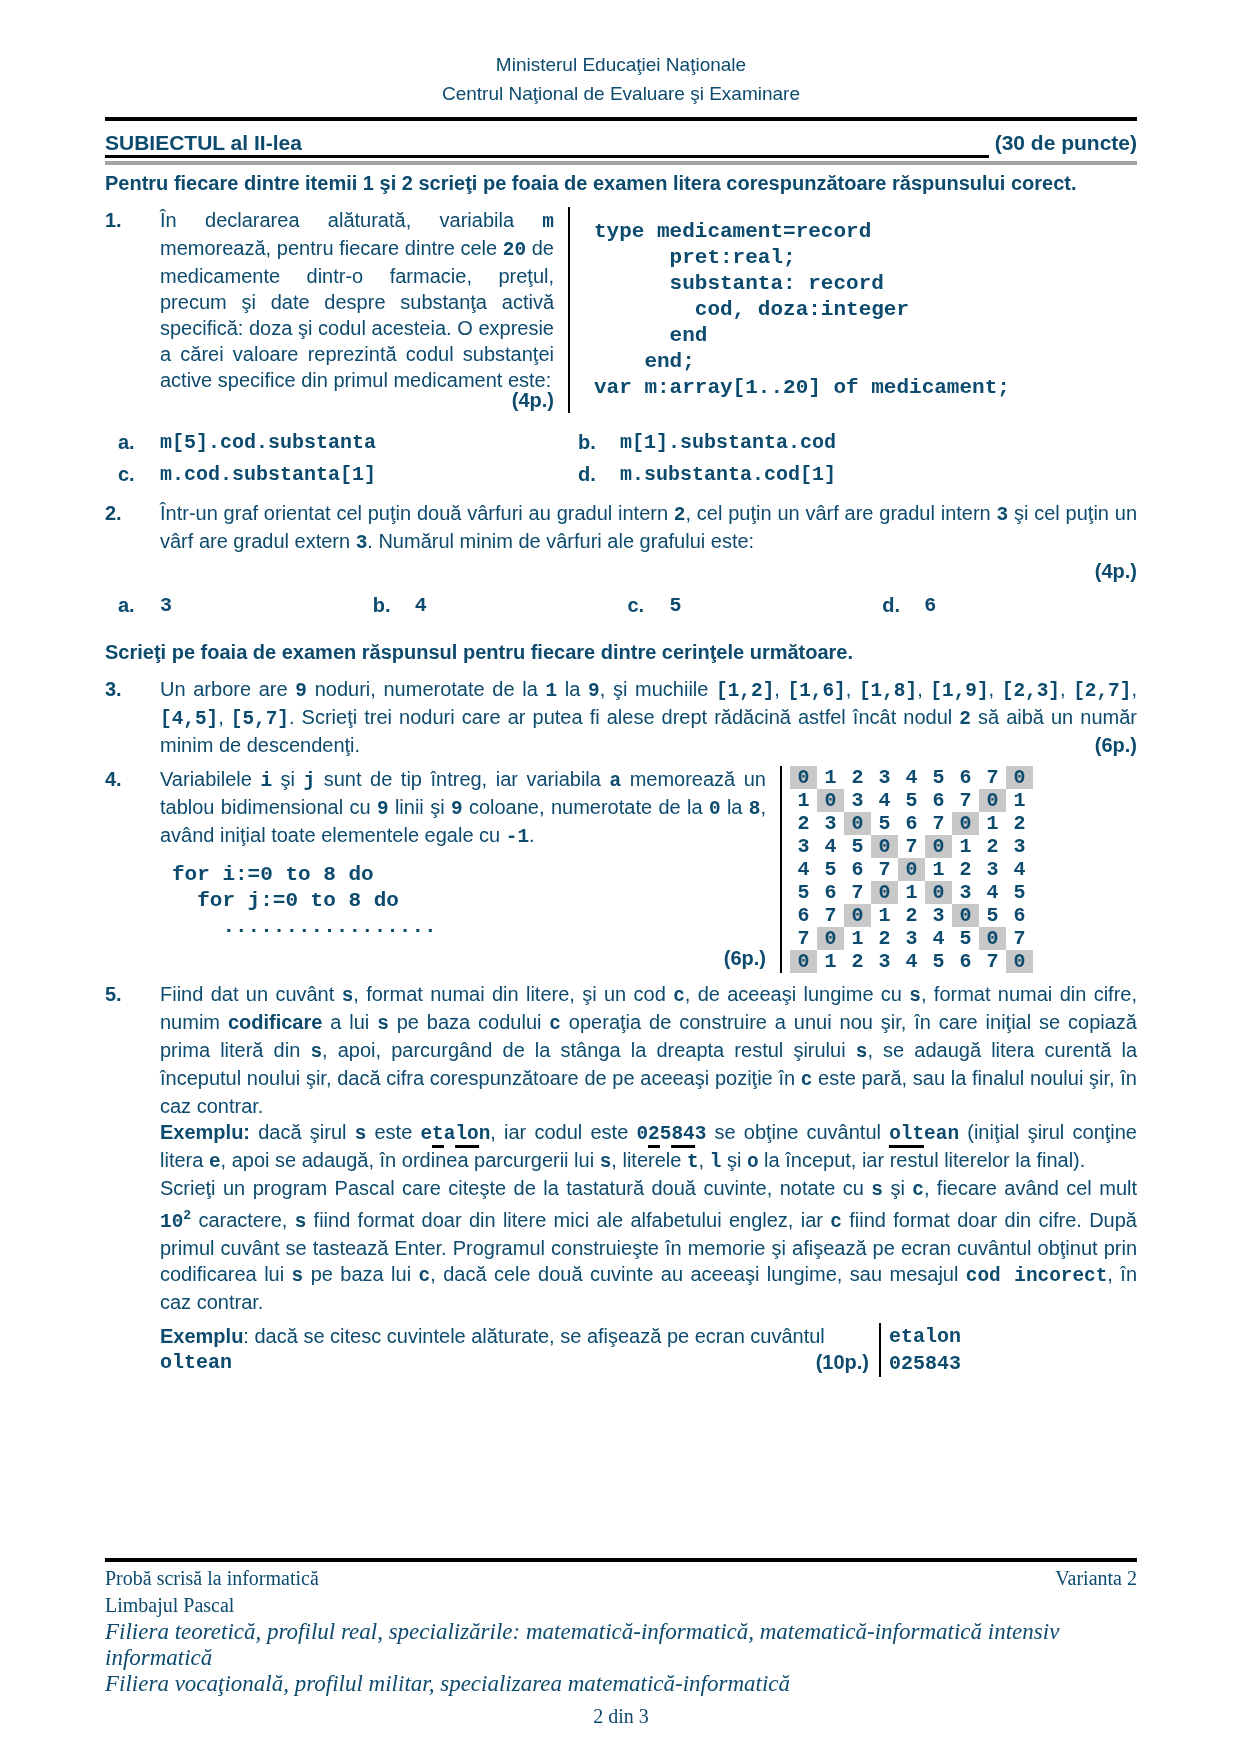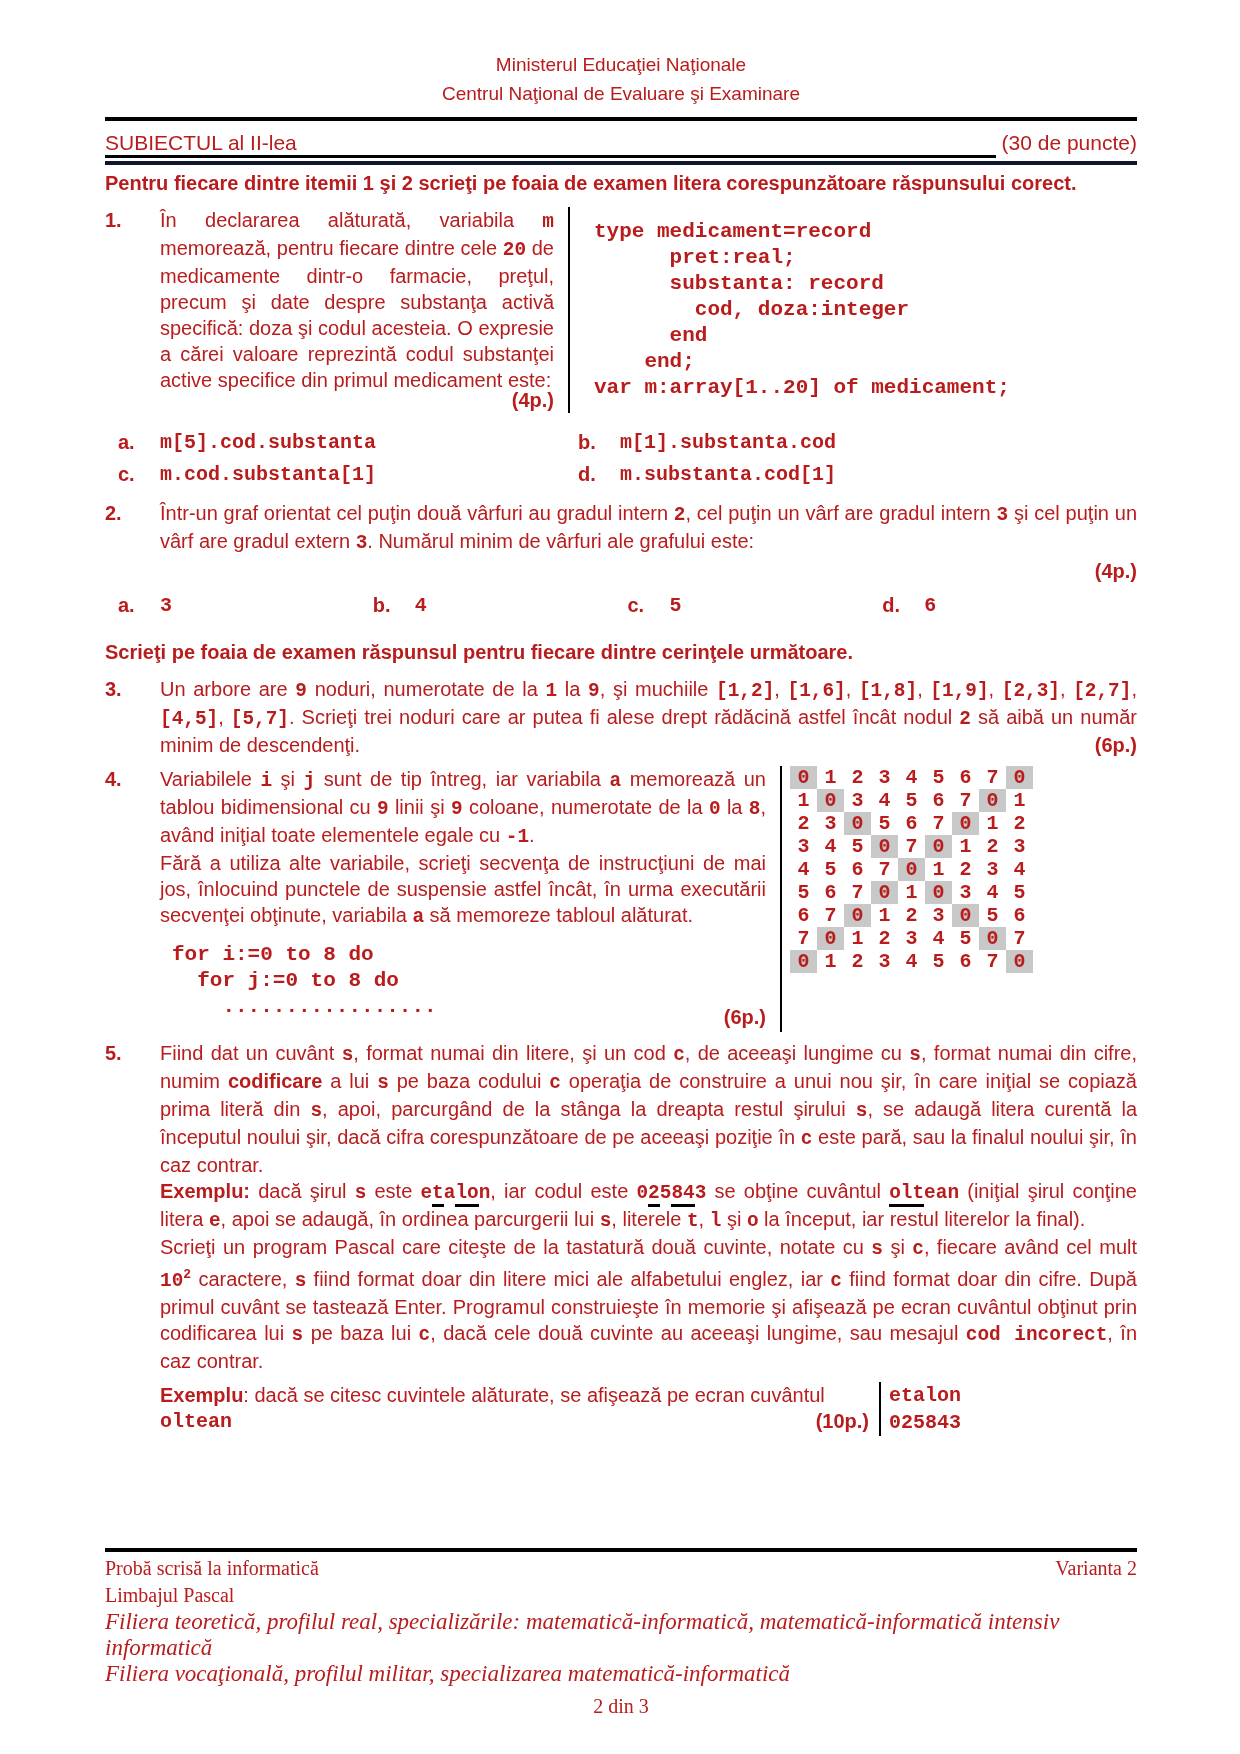--- a/index.html
+++ b/index.html
@@ -1,25 +1,25 @@
 <!DOCTYPE html>
 <html style="--hl: #c8c8c8;"><head>
 <meta charset="utf-8">
 <style>
   html,body { margin:0; padding:0; background:#e8e8e8; }
   .page {
     width:1240px; height:1754px; margin:0 auto; background:#ffffff;
-    box-sizing:border-box; padding:50px 103px 36px 105px;
+    box-sizing:border-box; padding:50px 103px 26px 105px;
     display:flex; flex-direction:column;
-    font-family:"Liberation Sans", sans-serif; color:#b91c1c;
+    font-family:"Liberation Sans", sans-serif; color:#0c4a6e;
   }
   .doc-header { text-align:center; font-size:19px; line-height:29px; }
   .rule { border-top:4px solid #000; margin:9px 0 10px; }
 
-  .subject-row { display:flex; align-items:baseline; border-bottom:4px solid #0f172a; padding-bottom:3px; font-weight:normal; font-size:21px; }
+  .subject-row { display:flex; align-items:baseline; border-bottom:4px solid #a3a3a3; padding-bottom:3px; font-weight:bold; font-size:21px; }
   .subject-title { flex:1; border-bottom:3px solid #000; margin-right:6px; }
 
   .intro { font-weight:bold; font-size:20px; line-height:27px; text-align:justify; margin:5px 0 10px; }
 
   .q-row { display:flex; margin-bottom:8px; }
   .q-num { width:55px; flex-shrink:0; font-weight:bold; font-size:20px; line-height:26px; }
   .q-body { flex:1; font-size:20px; line-height:26px; text-align:justify; position:relative; }
   .q-body p { margin:0; }
 
   .seg-m { font-family:"Liberation Mono", monospace; font-weight:bold; font-size:0.97em; }
@@ -157,21 +157,20 @@
       <p><span>Un arbore are </span><span class="seg-m">9</span><span> noduri, numerotate de la </span><span class="seg-m">1</span><span> la </span><span class="seg-m">9</span><span>, şi muchiile </span><span class="seg-m">[1,2]</span><span>, </span><span class="seg-m">[1,6]</span><span>, </span><span class="seg-m">[1,8]</span><span>, </span><span class="seg-m">[1,9]</span><span>, </span><span class="seg-m">[2,3]</span><span>, </span><span class="seg-m">[2,7]</span><span>, </span><span class="seg-m">[4,5]</span><span>, </span><span class="seg-m">[5,7]</span><span>. Scrieţi trei noduri care ar putea fi alese drept rădăcină astfel încât nodul </span><span class="seg-m">2</span><span> să aibă un număr minim de descendenţi.</span></p>
       <span class="pts pts-abs">(6p.)</span>
     </div>
   </div>
 
   <div class="q-row">
     <div class="q-num">4.</div>
     <div class="q-body" style="display:flex;">
       <div class="q4-left">
         <p><span>Variabilele </span><span class="seg-m">i</span><span> şi </span><span class="seg-m">j</span><span> sunt de tip întreg, iar variabila </span><span class="seg-m">a</span><span> memorează un tablou bidimensional cu </span><span class="seg-m">9</span><span> linii şi </span><span class="seg-m">9</span><span> coloane, numerotate de la </span><span class="seg-m">0</span><span> la </span><span class="seg-m">8</span><span>, având iniţial toate elementele egale cu </span><span class="seg-m">-1</span><span>.</span></p>
-        <p><span>Fără a utiliza alte variabile, scrieţi secvenţa de instrucţiuni de mai jos, înlocuind punctele de suspensie astfel încât, în urma executării secvenţei obţinute, variabila </span><span class="seg-m">a</span><span> să memoreze tabloul alăturat.</span></p>
         <pre class="code">for i:=0 to 8 do
   for j:=0 to 8 do
     .................</pre>
         <span class="pts pts-abs">(6p.)</span>
       </div>
       <div class="vdiv"></div>
       <div class="q4-right">
         <div>
             <div class="mx-row">
               <span class="mx-cell hl">0</span>

